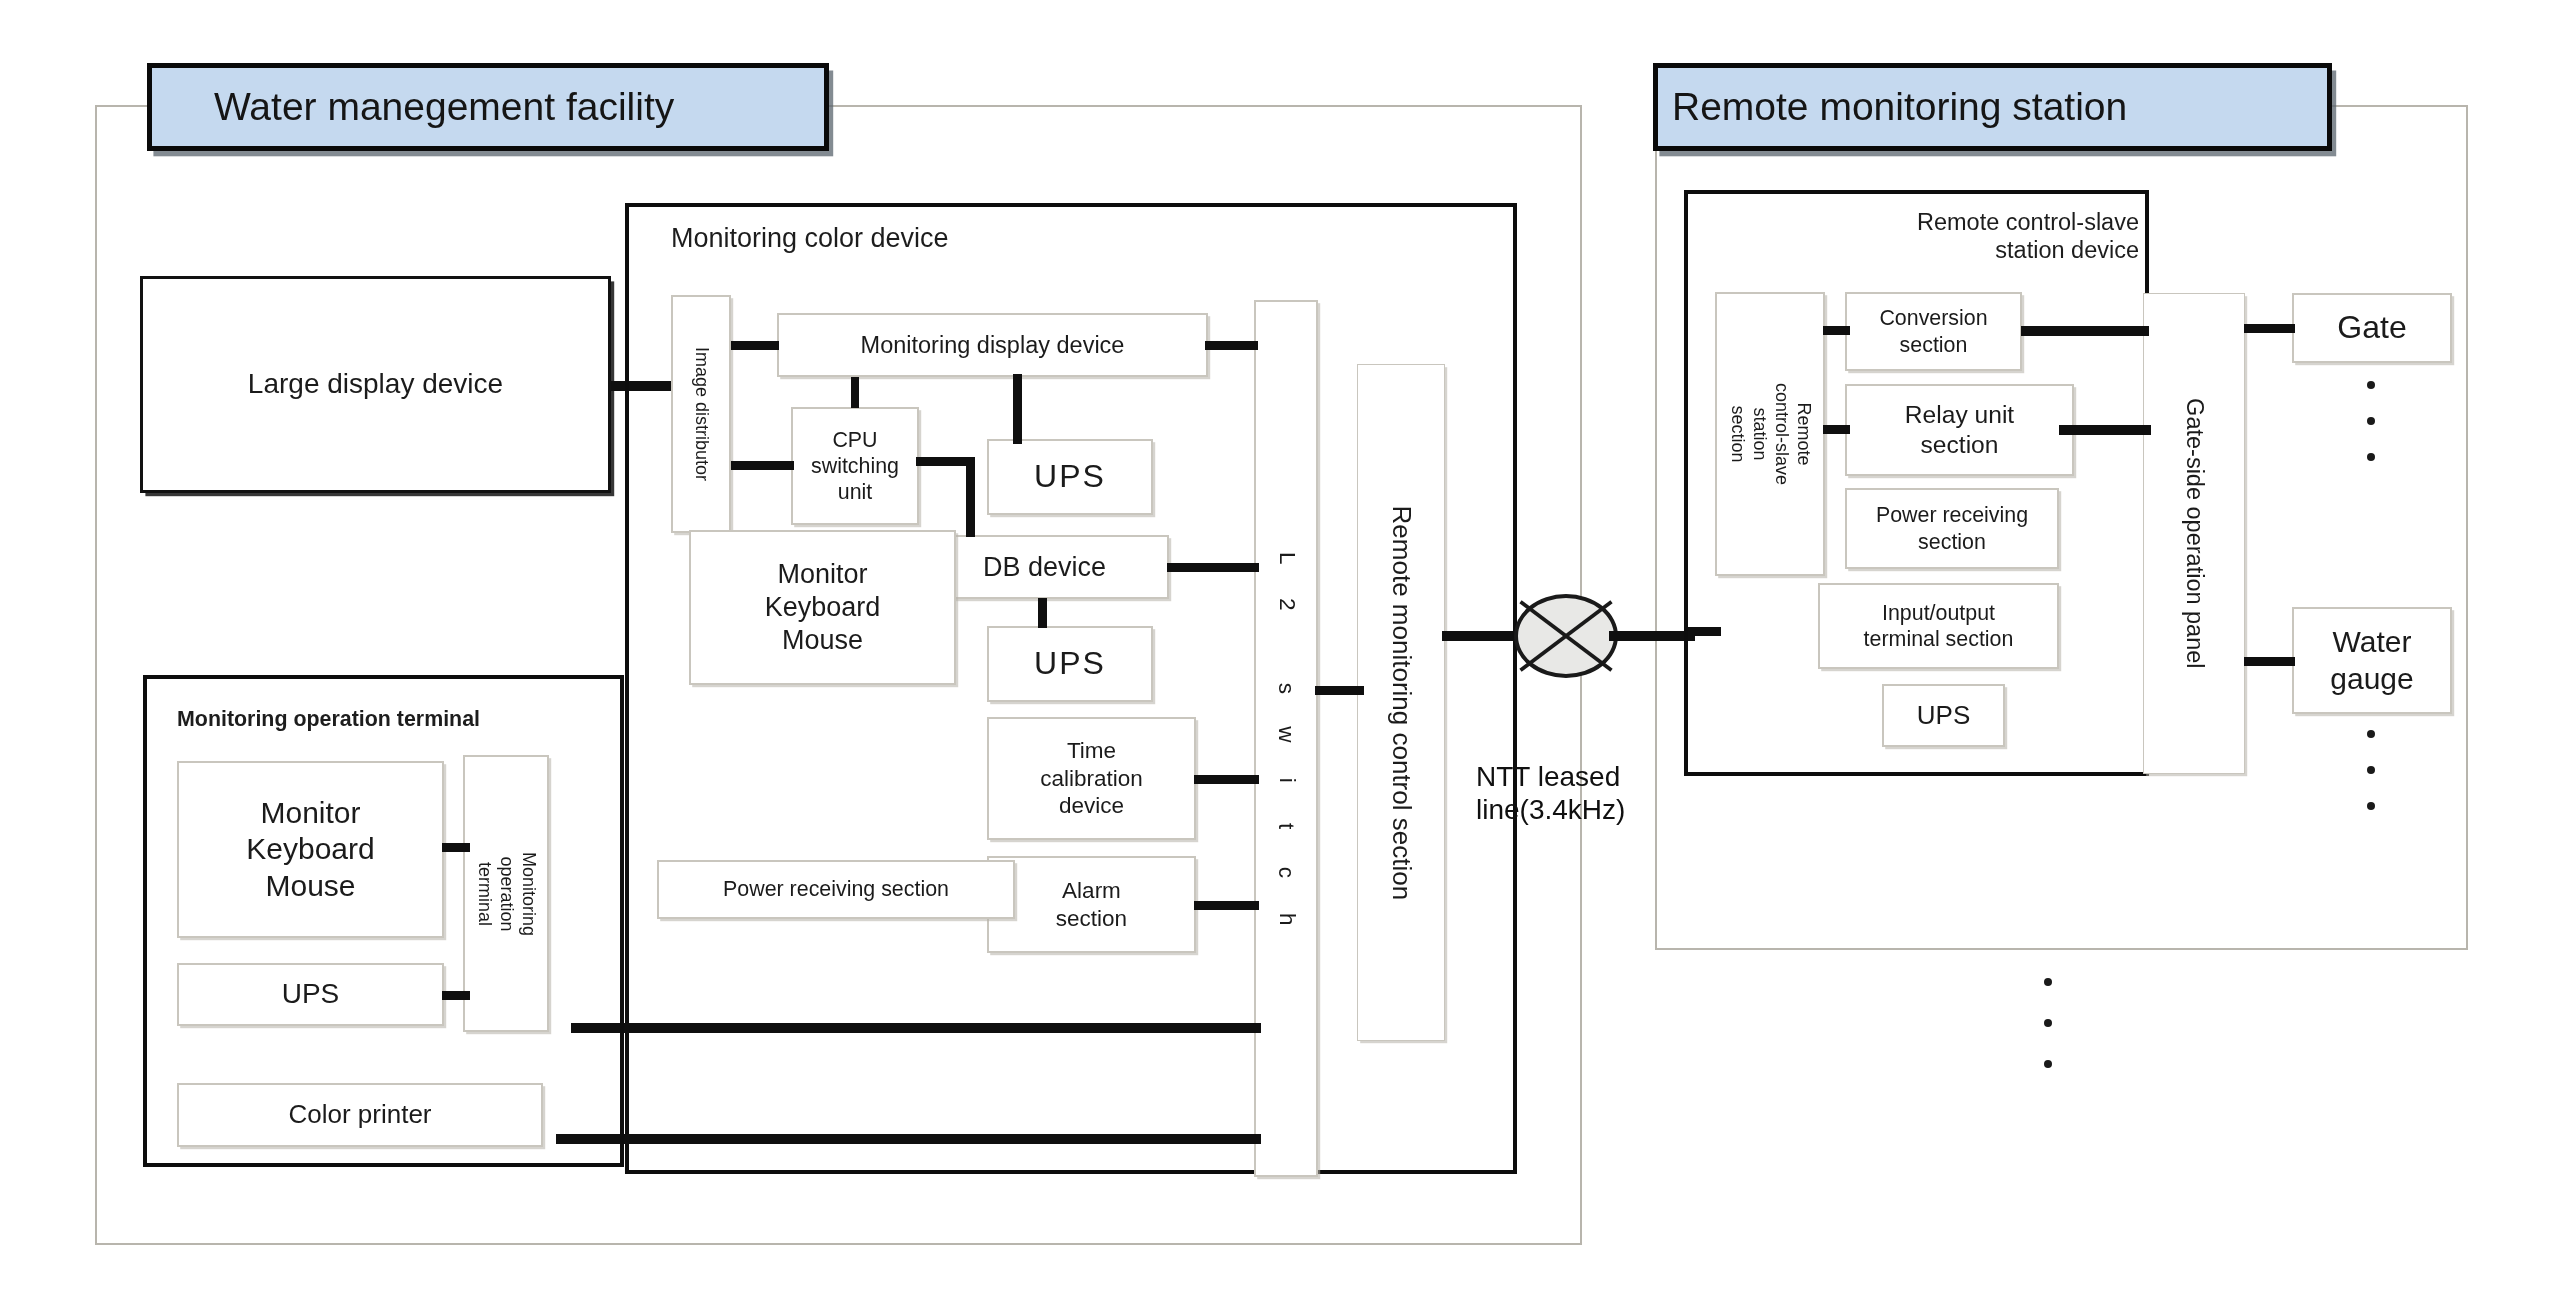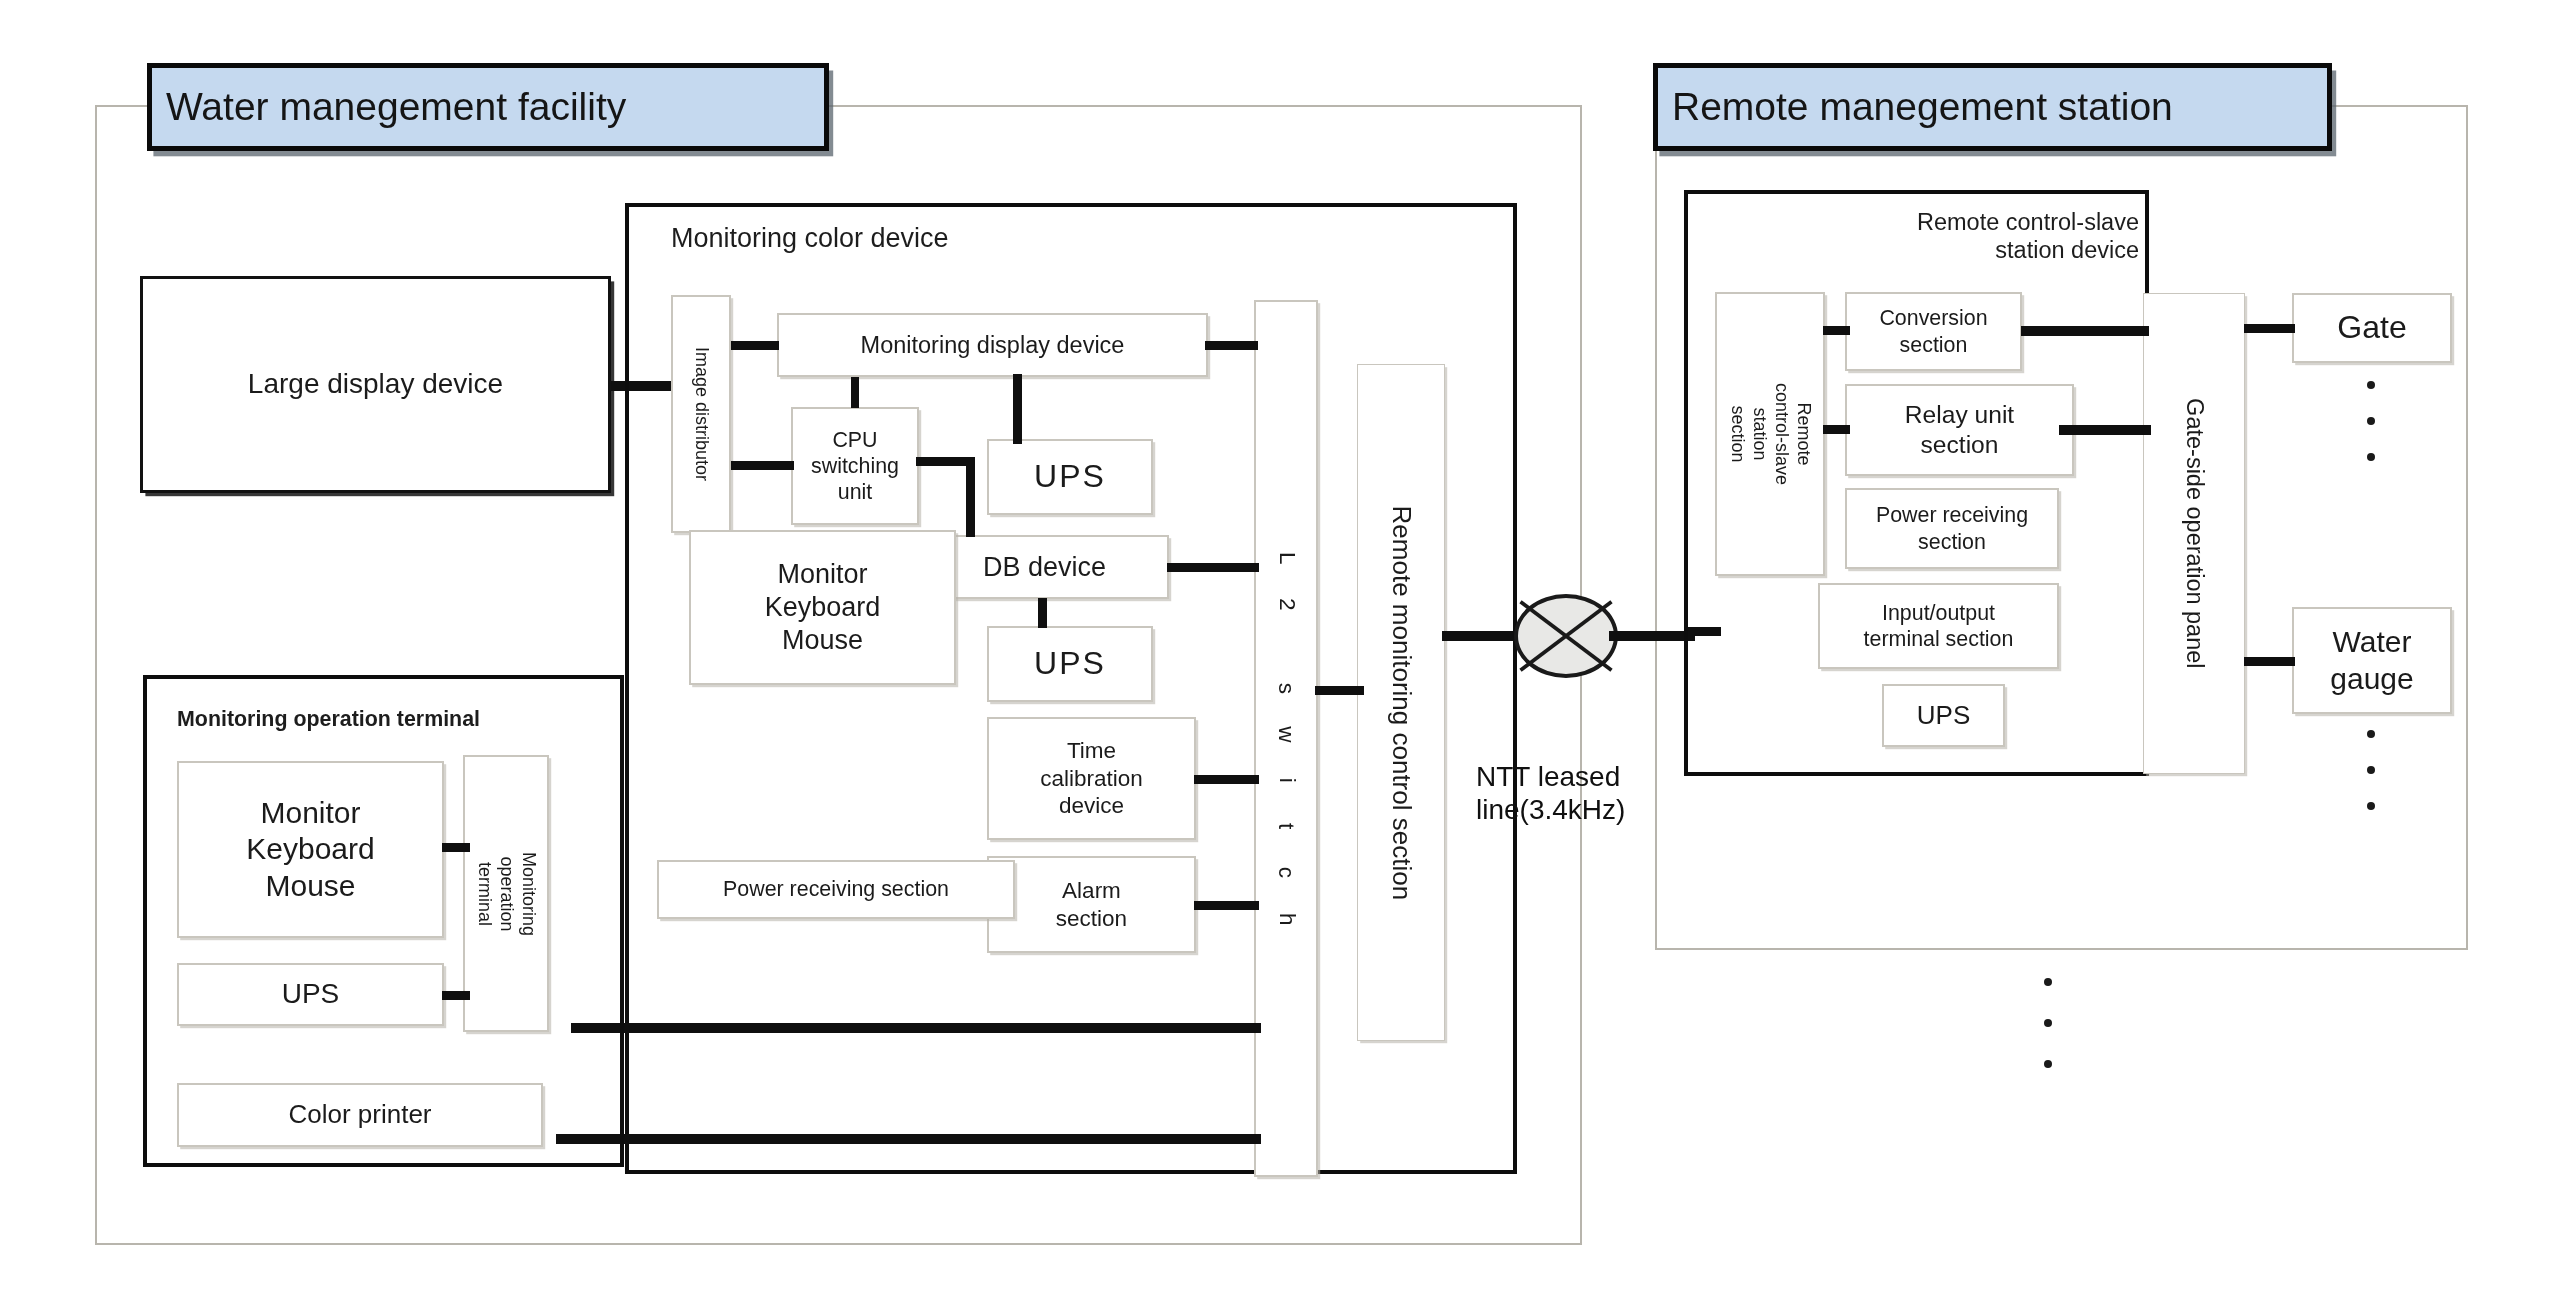--- a/index.html
+++ b/index.html
@@ -84,21 +84,21 @@
 </style>
 </head>
 <body>
 
 <div id="stage">
 
   <div class="abs outer-frame" style="left:95px;top:105px;width:1487px;height:1140px;"></div>
   <div class="abs outer-frame" style="left:1655px;top:105px;width:813px;height:845px;"></div>
 
   <div class="abs plaque" style="left:147px;top:63px;width:682px;height:88px;">
-    <span style="font-size:39px;">Water manegement facility</span>
+    <span style="font-size:39px;margin-left:48px;">Water manegement facility</span>
   </div>
 
   <div class="abs box hardblack" style="left:140px;top:276px;width:471px;height:217px;font-size:28px;justify-content:center;">
     <span>Large display device</span>
   </div>
 
   <div class="hline" style="left:611px;top:381px;width:70px;height:9.6px;"></div>
 
   <div class="abs black-frame" style="left:625px;top:203px;width:892px;height:971px;"></div>
   <div class="caption" style="left:671px;top:222px;width:481px;font-size:27px;text-align:left;">
@@ -219,21 +219,21 @@
     </svg>
   </div>
   <div class="hline" style="left:1609px;top:631px;width:86px;height:9.6px;"></div>
 
   <div class="ntt-label" style="left:1476px;top:712px;width:235px;font-size:28px;">
     <div>NTT leased</div>
     <div>line(3.4kHz)</div>
   </div>
 
   <div class="abs plaque" style="left:1653px;top:63px;width:679px;height:88px;">
-    <span style="font-size:39px;">Remote manegement station</span>
+    <span style="font-size:39px;">Remote monitoring station</span>
   </div>
 
   <div class="abs black-frame" style="left:1684px;top:190px;width:465px;height:586px;"></div>
   <div class="caption" style="left:1695px;top:208px;width:444px;font-size:23.5px;">
     <span style="white-space:pre-line;">Remote control-slave
 station device</span>
   </div>
 
   <div class="abs box vbox" style="left:1715px;top:292px;width:110px;height:284px;font-size:18px;">
     <span style="white-space:pre-line;">Remote control-slave

